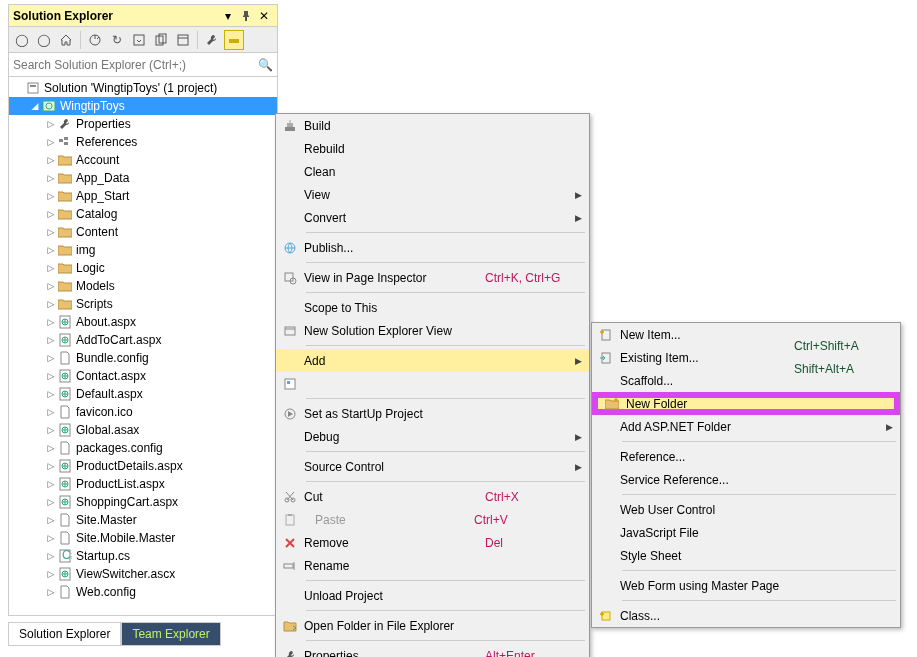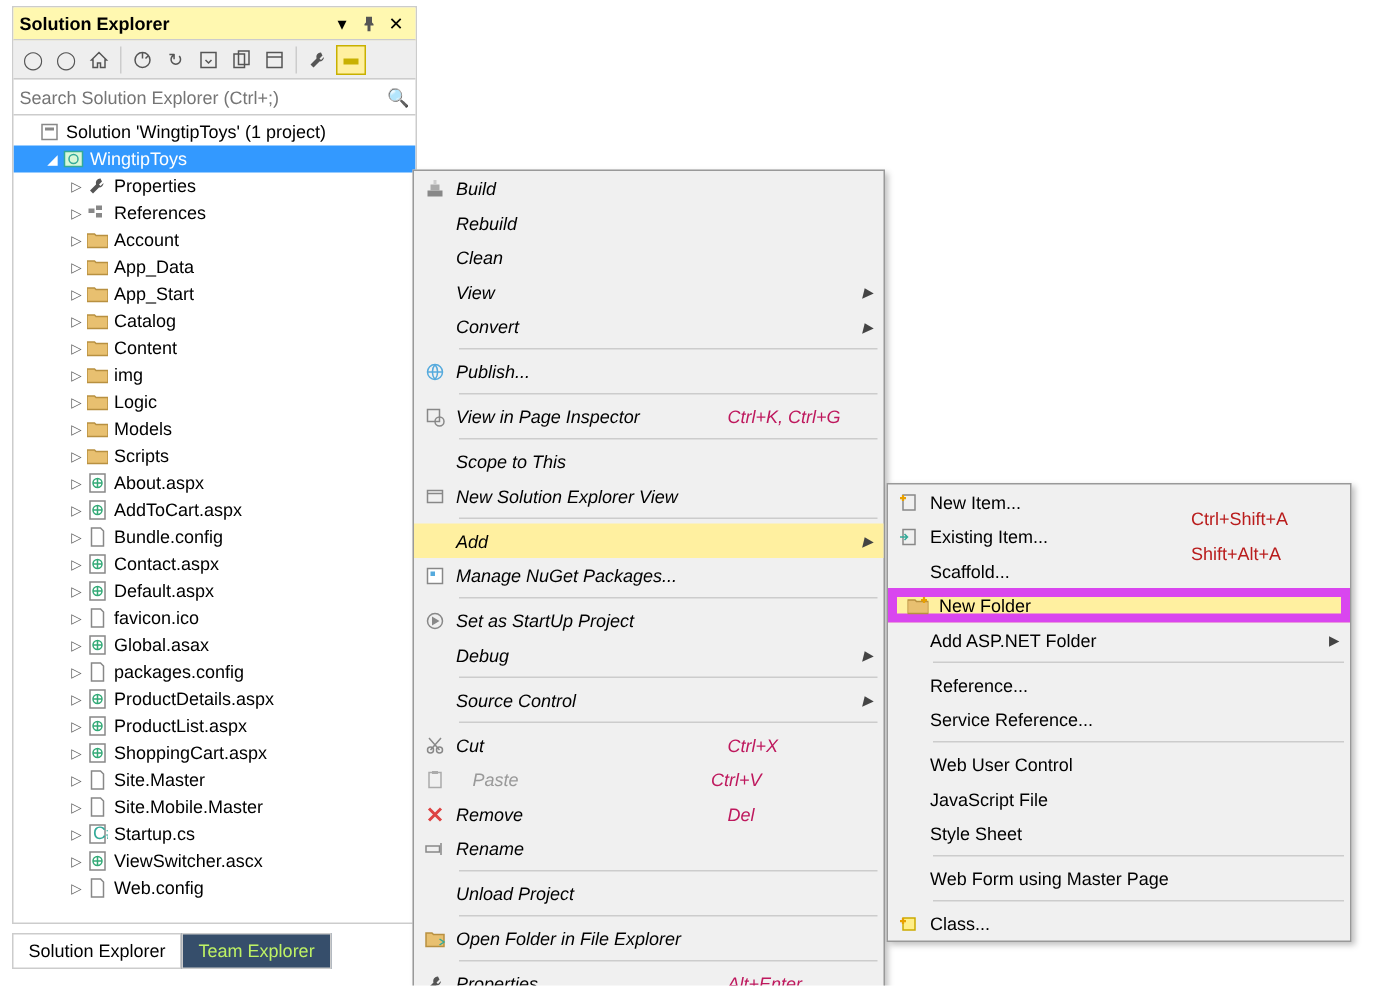--- a/index.html
+++ b/index.html
@@ -23,34 +23,34 @@
 .ico { width: 16px; height: 16px; display: inline-flex; align-items: center; justify-content: center; margin-right: 3px; }
 .node .lbl { }
 .sel { background: #3399ff; color: #fff; }
 .sel .exp { color: #fff; }
 
 .tabs { position: absolute; left: 8px; top: 622px; display: flex; }
 .tab { padding: 4px 10px; border: 1px solid #ccc; background: #fff; }
 .tab.inactive { background: #364e6b; color: #bef264; }
 
 .menu { position: absolute; background: #f0f0f0; border: 1px solid #999; box-shadow: 2px 2px 4px rgba(0,0,0,0.25); }
-.menu .row { display: flex; align-items: center; height: 23px; cursor: default; position: relative; font-style: italic; }
+.menu .row { display: flex; align-items: center; height: 23px; cursor: default; position: relative; }
 .menu .row.hl { background: #fff0a0; }
 .menu .icol { width: 28px; display: flex; align-items: center; justify-content: center; color: #555; }
 .menu .lcol { flex: 1; padding-right: 10px; }
 .menu .scol { width: 90px; color: #be185d; text-align: left; padding-right: 6px; }
 .menu .arrow { width: 14px; color: #444; font-size: 9px; }
 .menu .msep { height: 1px; background: #ccc; margin: 3px 4px 3px 30px; }
 .menu .dis { color: #999; gap: 11px; }
 
 .menu2 { position: absolute; background: #f0f0f0; border: 1px solid #999; box-shadow: 2px 2px 4px rgba(0,0,0,0.25); }
 .menu2 .row2 { display: flex; align-items: center; height: 23px; cursor: default; }
 .menu2 .icol2 { width: 28px; display: flex; align-items: center; justify-content: center; color: #555; }
 .menu2 .lcol2 { flex: 1; padding-right: 10px; }
-.menu2 .scol2 { width: 92px; color: #b91c1c; margin-top: 23px; }
+.menu2 .scol2 { width: 92px; color: #14532d; margin-top: 23px; }
 .menu2 .arrow2 { width: 14px; color: #444; font-size: 9px; }
 .menu2 .msep2 { height: 1px; background: #ccc; margin: 3px 4px 3px 30px; }
 .menu2 .hl2 { background: #fff0a0; border: 6px solid #d946ef; height: 23px; box-sizing: border-box; }
 
 svg { display: block; }
 </style>
 </head>
 <body>
 
 <div class="panel" style="height:612px;">
@@ -493,21 +493,20 @@
       <span class="scol"></span>
       <span class="arrow">▶</span>
     </div>
     <div class="row">
       <span class="icol">
         <svg width="14" height="14" viewBox="0 0 14 14">
           <rect x="2" y="2" width="10" height="10" fill="#fff" stroke="#888"></rect>
           <rect x="4" y="4" width="3" height="3" fill="#5ad"></rect>
         </svg>
       </span>
-      <span class="lcol">Manage NuGet Packages...</span>
       <span class="scol"></span>
       <span class="arrow"></span>
     </div>
     <div class="msep"></div>
     <div class="row">
       <span class="icol">
         <svg width="14" height="14" viewBox="0 0 14 14">
           <circle cx="7" cy="7" r="5" fill="none" stroke="#888"></circle>
           <path d="M5 4l5 3-5 3z" fill="#888"></path>
         </svg>

